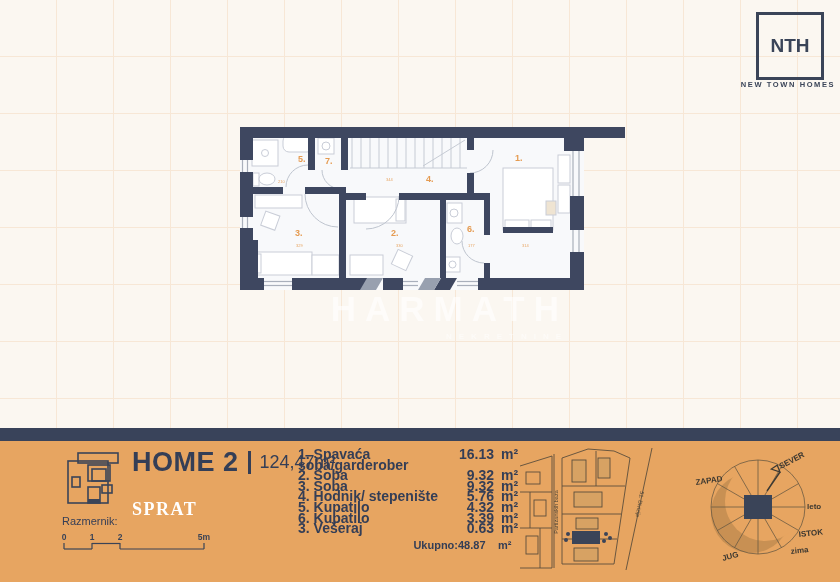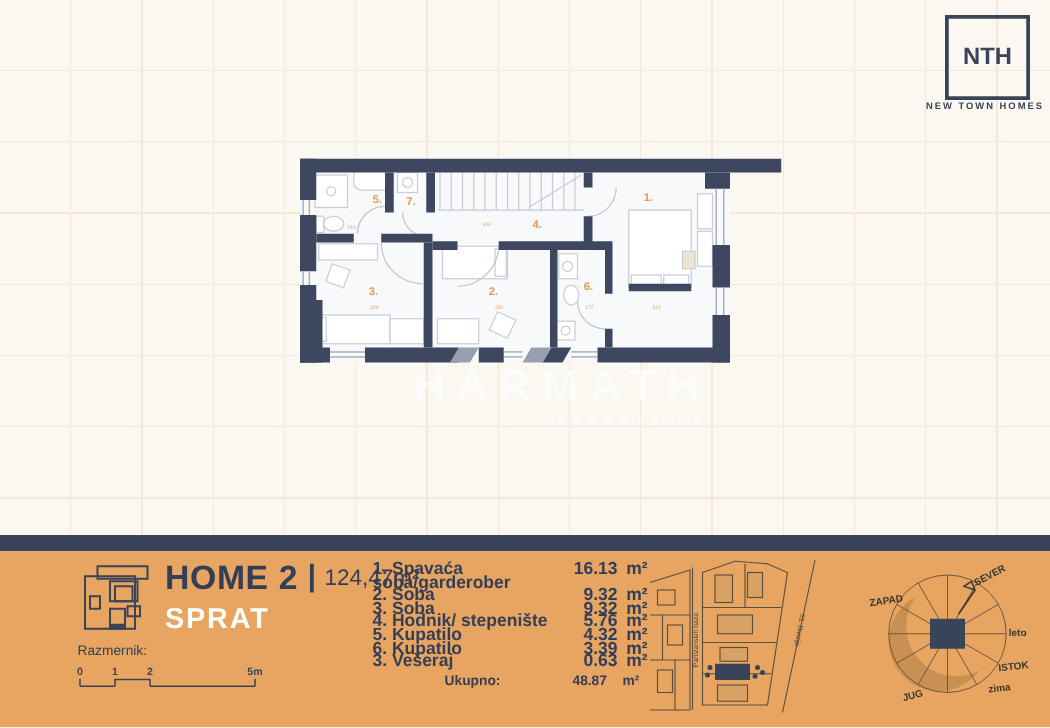--- a/index.html
+++ b/index.html
@@ -25,30 +25,30 @@
   .wm-sub{margin-top:3px;font-size:8px;font-weight:700;letter-spacing:7px;color:rgba(255,255,255,0.5);}
   
   .footer-bar{position:absolute;left:0;top:428px;width:840px;height:13px;background:#39435A;}
   .footer{position:absolute;left:0;top:441px;width:840px;height:141px;background:#E7A561;}
   .house-icon{position:absolute;left:62px;top:447px;}
   .title-block{position:absolute;left:132px;top:447px;}
   .title-row{display:flex;align-items:center;}
   .home-title{font-size:27px;font-weight:800;color:#343E56;letter-spacing:0.5px;}
   .title-div{width:3px;height:23px;background:#343E56;margin:0 9px;}
   .home-area{font-size:18px;font-weight:400;color:#343E56;}
-  .home-sub{margin-top:3px;font-size:23px;font-weight:800;color:#FFFFFF;letter-spacing:1.5px;}
+  .home-sub{margin-top:21px;font-size:18px;font-weight:800;color:#FFFFFF;letter-spacing:1.5px;font-family:Liberation Serif, serif;}
   .razmernik{position:absolute;left:62px;top:515px;font-size:11px;font-weight:400;color:#343E56;text-align:right;}
   .scalebar{position:absolute;left:58px;top:533px;}
   .roomlist{position:absolute;left:298px;top:449px;color:#343E56;}
   .room-row{display:flex;line-height:10.6px;font-size:14px;font-weight:600;}
   .rn{width:160px;}
   .rv{width:36px;text-align:right;}
   .ru{width:26px;padding-left:7px;}
   .total-row{display:flex;margin-top:5px;font-size:11px;}
-  .tl{width:160px;text-align:center;font-weight:800;}
+  .tl{width:160px;text-align:right;font-weight:800;}
   .tv{width:36px;text-align:left;font-weight:700;}
   .tu{width:26px;padding-left:4px;font-weight:700;}
   .sitemap{position:absolute;left:518px;top:442px;}
   .compass{position:absolute;left:693px;top:441px;}
   svg text{font-family:"Liberation Sans",sans-serif;}
 </style>
 </head>
 <body>
 
 <div class="page">

